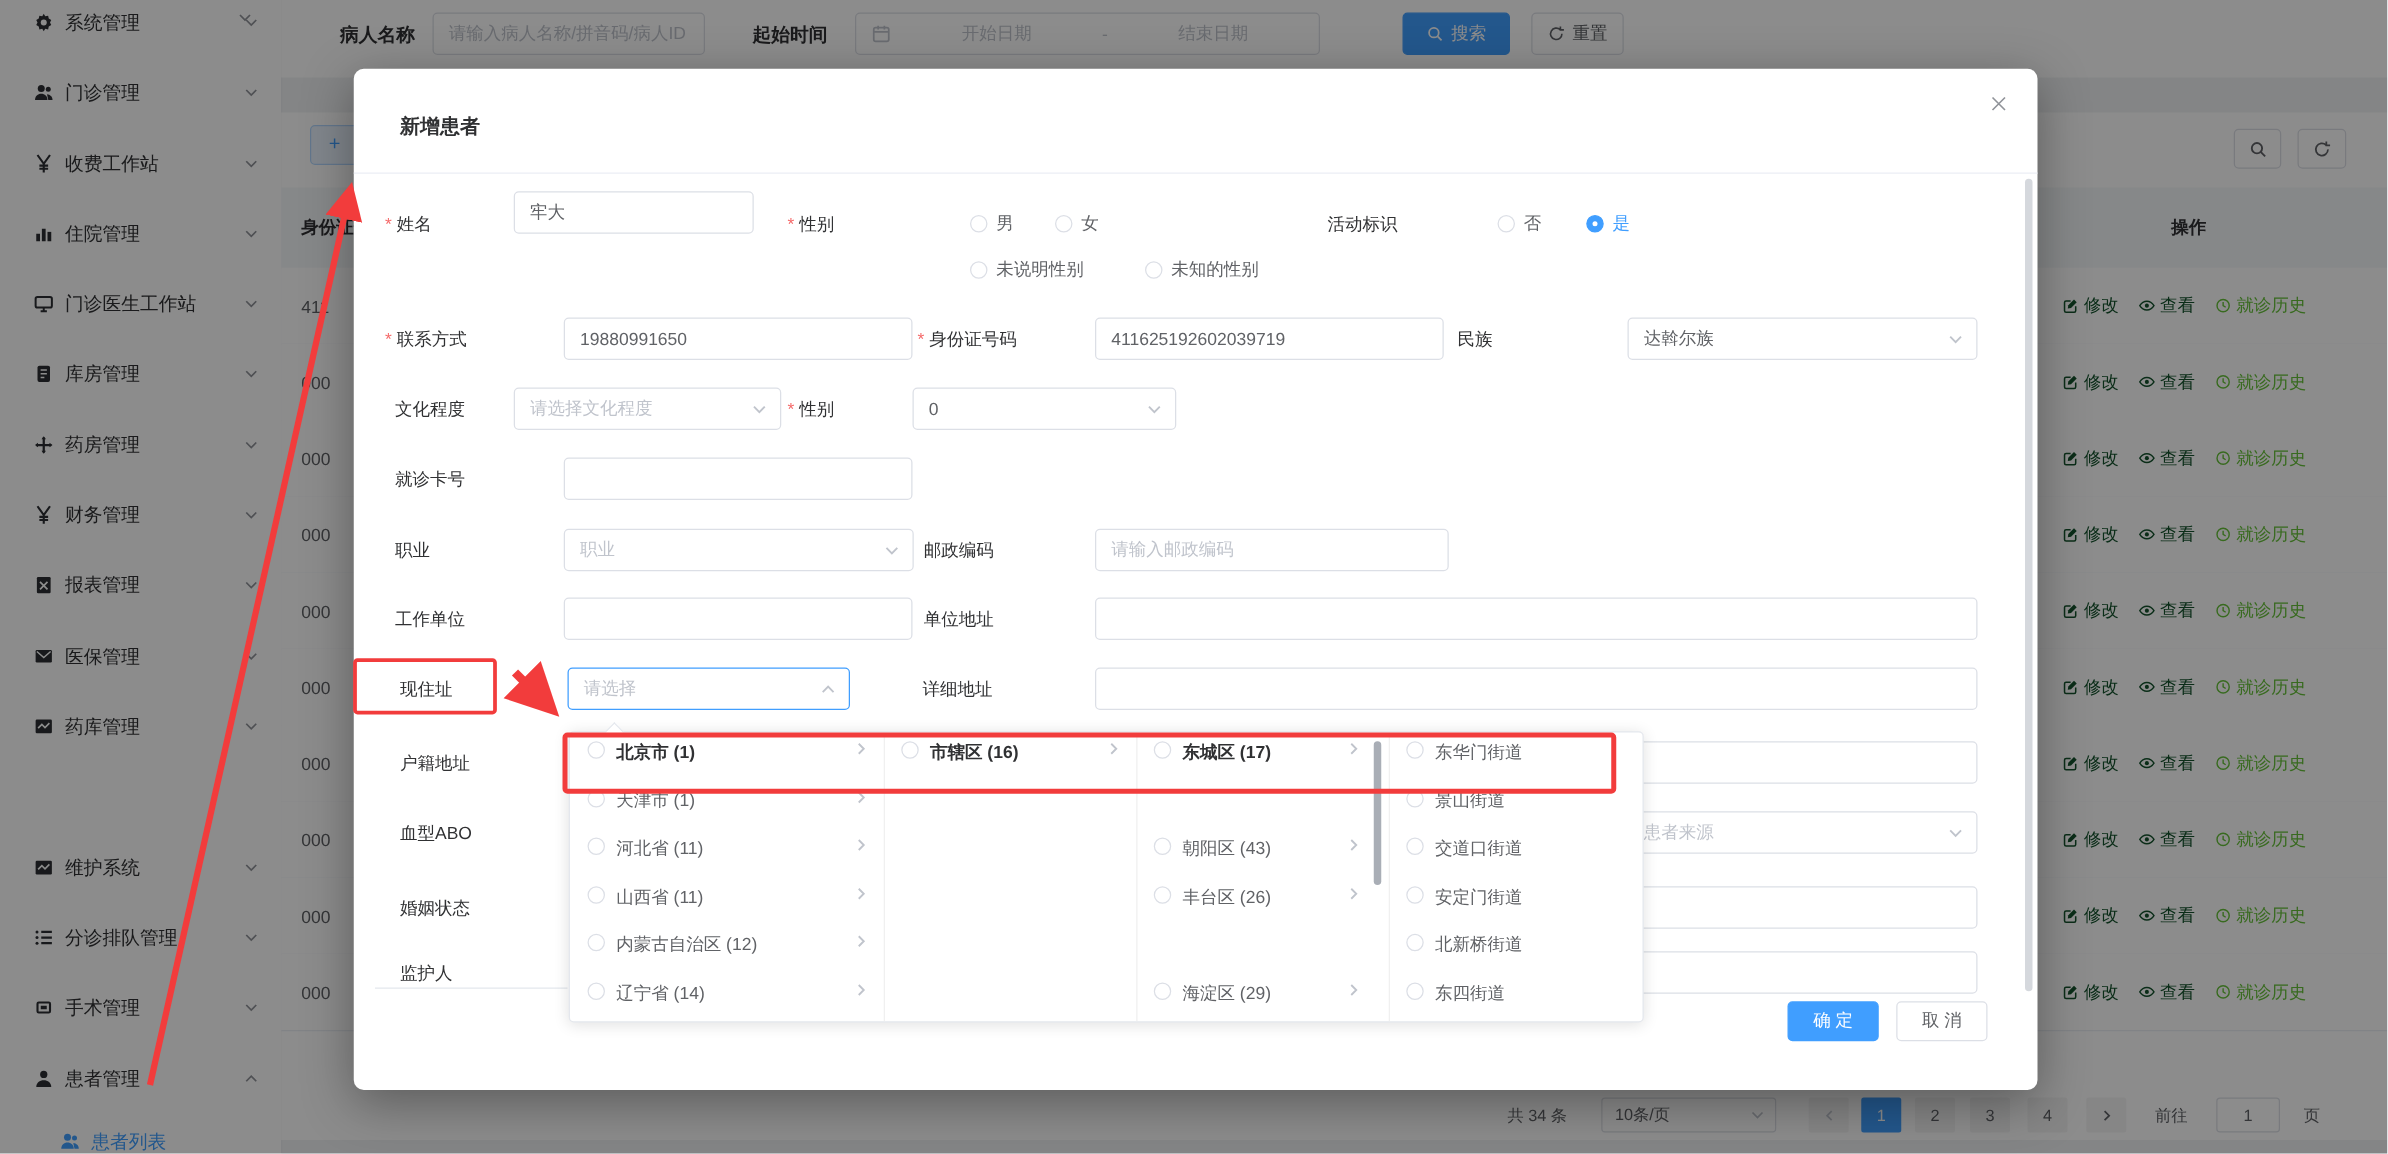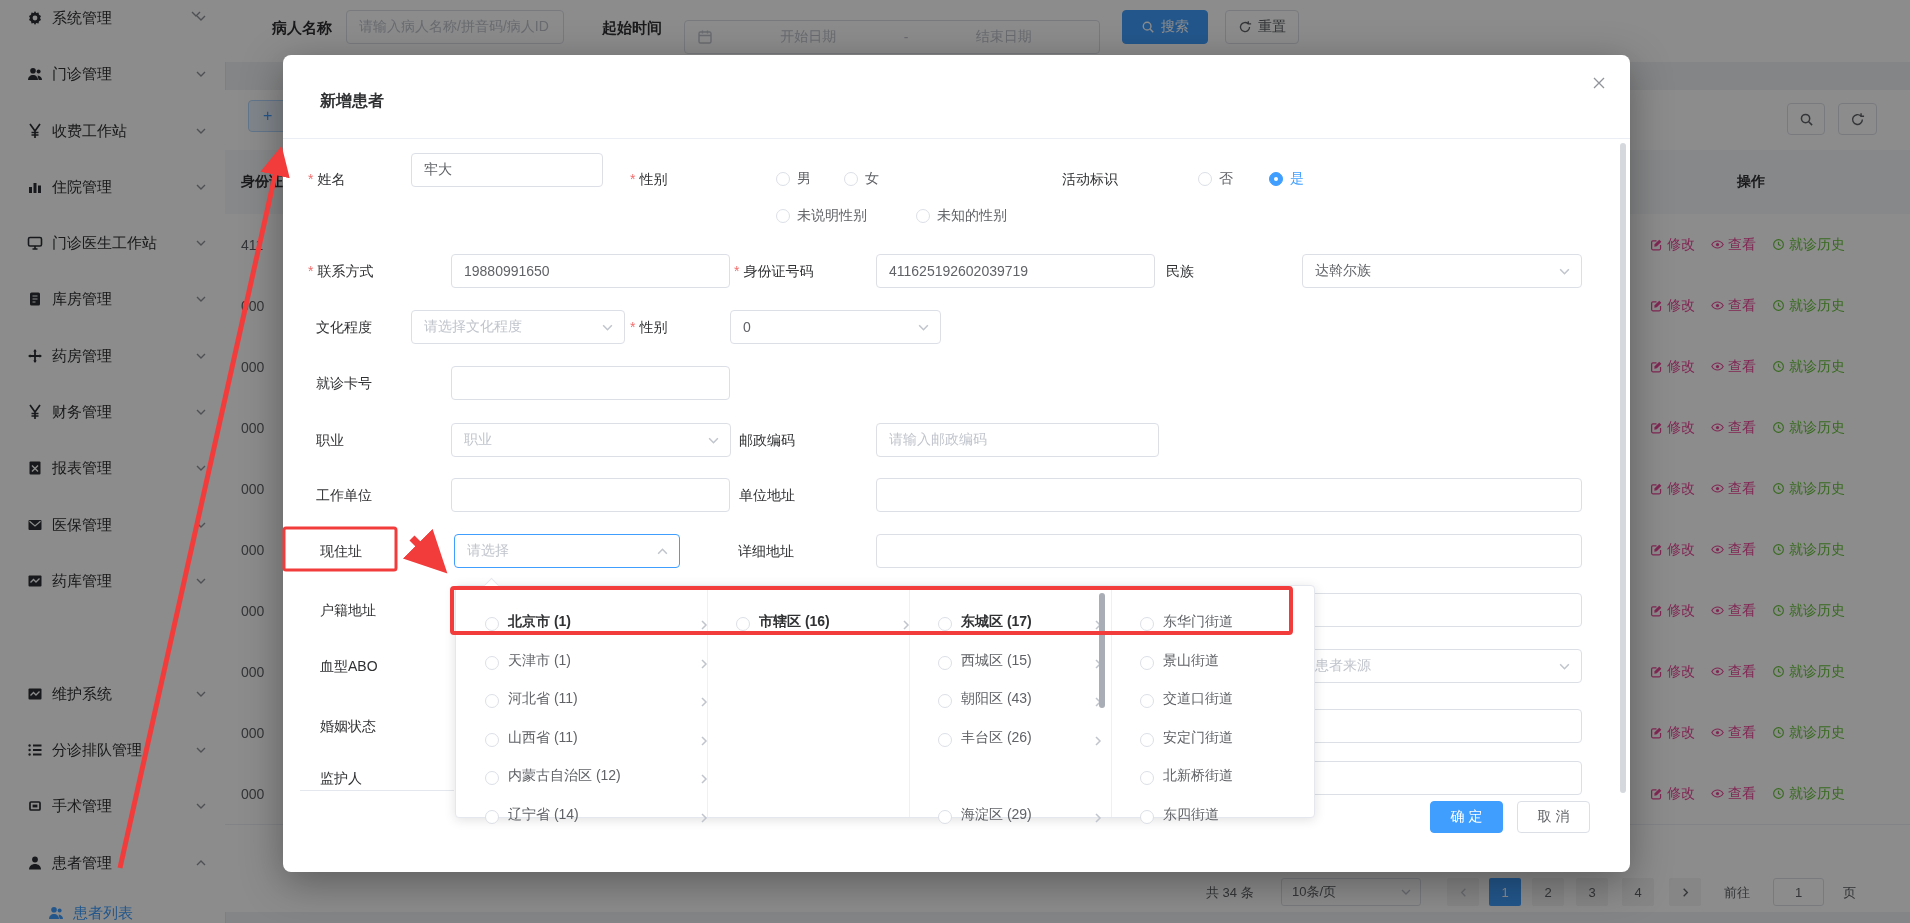--- a/index.html
+++ b/index.html
@@ -43,21 +43,21 @@
   .icbtn span{width:15px;height:15px;}
   .thead{position:absolute;left:0;top:60px;width:1685px;height:64px;background:#f5f7fa;border-bottom:1px solid #ebeef5;
     display:flex;align-items:center;font-weight:bold;color:#303133;}
   .th-id{position:absolute;left:16px;}
   .th-op{position:absolute;left:1512px;}
   .trow{position:absolute;left:0;width:1685px;height:61px;border-bottom:1px solid #ebeef5;background:#fff;}
   .tid{position:absolute;left:16px;top:0;height:61px;display:flex;align-items:center;color:#606266;}
   .acts{position:absolute;left:1425px;top:0;height:61px;display:flex;align-items:center;gap:16px;}
   .act{display:flex;align-items:center;gap:4px;cursor:pointer;white-space:nowrap;}
   .act .aic{width:13px;height:13px;}
-  .act-b{color:#ec4899;} .act-g{color:#67C23A;}
+  .act-b{color:#14532d;} .act-g{color:#67C23A;}
 
   
   .pgtxt{position:absolute;font-size:13px;color:#606266;}
   .pgsel{position:absolute;height:28px;border:1px solid #dcdfe6;border-radius:3px;background:#fff;color:#606266;
     font-size:13px;display:flex;align-items:center;padding:0 8px 0 10px;box-sizing:border-box;justify-content:space-between;}
   .pgsel .cv2{width:12px;height:12px;color:#c0c4cc;}
   .pgbtn{position:absolute;width:32px;height:28px;border-radius:2px;background:#f4f4f5;color:#606266;
     display:flex;align-items:center;justify-content:center;font-size:13px;cursor:pointer;}
   .pgbtn.on{background:#409EFF;color:#fff;}
   .pgbtn .pic{width:11px;height:11px;}
@@ -88,21 +88,21 @@
   .mdiv2{position:absolute;left:17px;top:735px;width:154px;height:1px;background:#e4e7ed;}
   .mbtn{position:absolute;width:73px;height:32px;border-radius:4px;display:flex;align-items:center;justify-content:center;
     font-size:14px;cursor:pointer;box-sizing:border-box;}
 
   
   .casc{position:absolute;left:455px;top:585px;width:860px;height:233px;background:#fff;border:1px solid #e4e7ed;
     border-radius:4px;box-shadow:0 2px 12px rgba(0,0,0,.12);box-sizing:border-box;}
   .cnotch{position:absolute;left:30px;top:-6px;width:10px;height:10px;background:#fff;border-left:1px solid #e4e7ed;
     border-top:1px solid #e4e7ed;transform:rotate(45deg);}
   .cdiv{position:absolute;top:0;width:1px;height:231px;background:#f0f0f0;}
-  .citem{position:absolute;height:38px;display:flex;align-items:flex-end;color:#606266;cursor:pointer;white-space:nowrap;padding-left:15px;}
+  .citem{position:absolute;height:38px;display:flex;align-items:flex-start;color:#606266;cursor:pointer;white-space:nowrap;}
   .citem .radio{margin-left:14px;}
   .clb{margin-left:9px;}
   .citem.on .clb{font-weight:bold;color:#303133;}
   .carr{position:absolute;right:12px;width:12px;height:12px;color:#c0c4cc;}
   .cscroll{position:absolute;left:643px;top:7px;width:6px;height:115px;background:#a9aeb6;border-radius:3px;}
 
   .annot{position:absolute;left:0;top:0;pointer-events:none;}
 </style>
 </head>
 <body>
@@ -340,21 +340,21 @@
         <path d="M2 4l4 4 4-4" fill="none" stroke="currentColor" stroke-width="1.4"></path>
       </svg>
     </span>
 
   <div class="filterbar">
     <span class="flabel" style="left:47px;top:19px">病人名称</span>
     <div class="finput" style="left:121px;top:10px;width:218px">
         <span class="ph">请输入病人名称/拼音码/病人ID</span>
       </div>
     <span class="flabel" style="left:377px;top:19px">起始时间</span>
-    <div class="dbox" style="left:459px;top:20px;width:416px">
+    <div class="dbox" style="left:459px;top:10px;width:372px">
       <span class="cal" data-icon="calendar">
           <svg viewBox="0 0 16 16">
             <rect x="2" y="3" width="12" height="11" rx="1.5" fill="none" stroke="currentColor" stroke-width="1.4"></rect>
             <path d="M2 6.5h12M5.5 1.5v3M10.5 1.5v3" stroke="currentColor" stroke-width="1.4"></path>
           </svg>
         </span>
       <span class="dhalf">开始日期</span>
       <span>-</span>
       <span class="dhalf">结束日期</span>
     </div>
@@ -1030,29 +1030,20 @@
         <span class="carr" data-icon="chevright">
           <svg viewBox="0 0 12 12">
             <path d="M4 2l4 4-4 4" fill="none" stroke="currentColor" stroke-width="1.5"></path>
           </svg>
         </span>
       </div>
 
     <div class="citem on" style="left:453px;top:7px;width:202px">
         <span class="radio"></span>
         <span class="clb">东城区 (17)</span>
-        <span class="carr" style="right:22px" data-icon="chevright">
-          <svg viewBox="0 0 12 12">
-            <path d="M4 2l4 4-4 4" fill="none" stroke="currentColor" stroke-width="1.5"></path>
-          </svg>
-        </span>
-      </div>
-    <div class="citem" style="left:453px;top:46px;width:202px">
-        <span class="radio"></span>
-        <span class="clb">西城区 (15)</span>
         <span class="carr" style="right:22px" data-icon="chevright">
           <svg viewBox="0 0 12 12">
             <path d="M4 2l4 4-4 4" fill="none" stroke="currentColor" stroke-width="1.5"></path>
           </svg>
         </span>
       </div>
     <div class="citem" style="left:453px;top:84px;width:202px">
         <span class="radio"></span>
         <span class="clb">朝阳区 (43)</span>
         <span class="carr" style="right:22px" data-icon="chevright">

